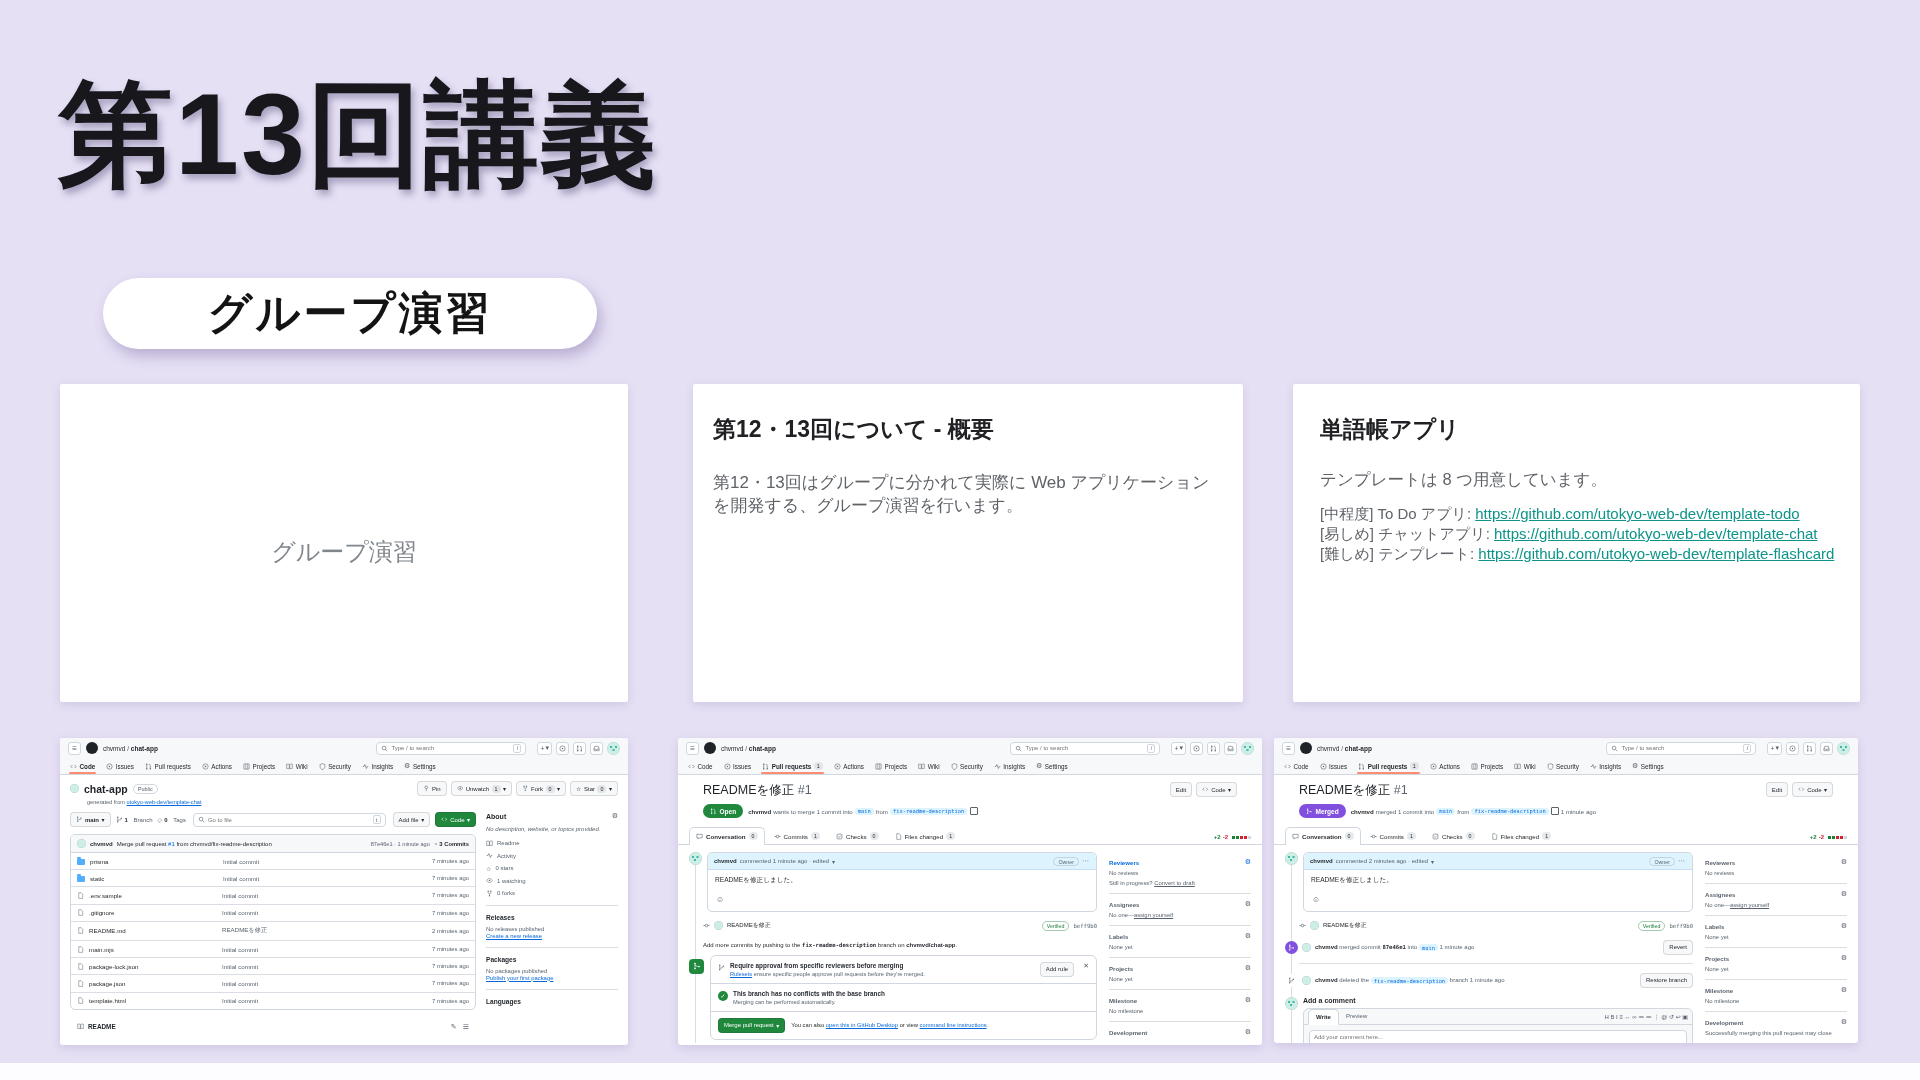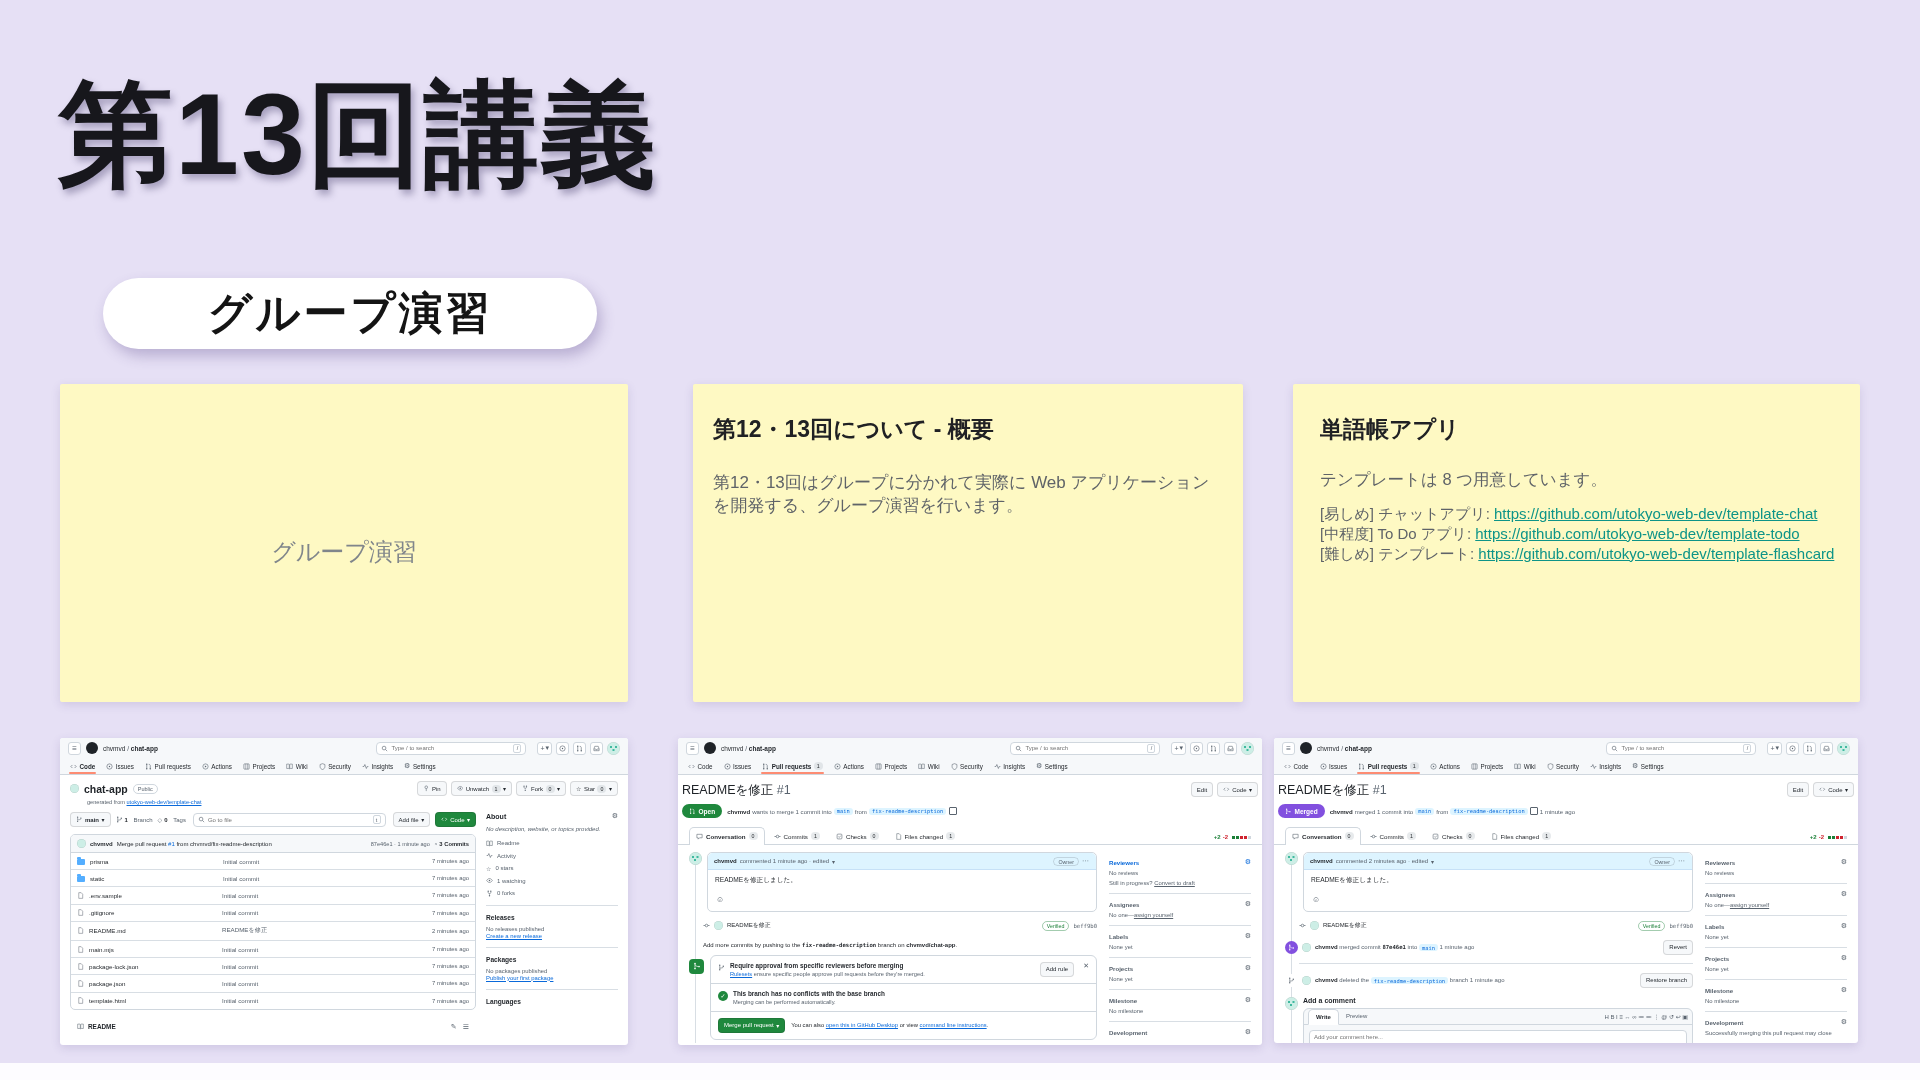--- a/index.html
+++ b/index.html
@@ -4,21 +4,21 @@
 <style>
 * { margin:0; padding:0; box-sizing:border-box; }
 html,body { width:1920px; height:1080px; }
 body { font-family:"Liberation Sans","DejaVu Sans",sans-serif; background:#E6E0F5; position:relative; overflow:hidden; }
 
 .page-title { position:absolute; left:58px; top:58px; font-size:115px; font-weight:700; color:#17171c; letter-spacing:2px; text-shadow:3px 5px 7px rgba(50,40,90,.35); }
 
 .pill { position:absolute; left:103px; top:278px; width:494px; height:71px; background:#ffffff; border-radius:36px; display:flex; align-items:center; justify-content:center; box-shadow:4px 7px 14px rgba(80,60,130,.30); }
 .pill span { font-size:44px; font-weight:600; color:#141414; letter-spacing:3px; }
 
-.card { position:absolute; top:384px; height:318px; background:#fef9c3; border-radius:2px; box-shadow:0 3px 10px rgba(80,60,130,.15); }
+.card { position:absolute; top:384px; height:318px; background:#ffffff; border-radius:2px; box-shadow:0 3px 10px rgba(80,60,130,.15); }
 .card1 { left:60px; width:568px; display:flex; flex-direction:column; align-items:center; justify-content:center; }
 .c1t { font-size:42px; color:#212121; }
 .c1s { font-size:24px; color:#80868b; margin-top:18px; }
 .card2 { left:693px; width:550px; padding:30px 26px 0 20px; }
 .card3 { left:1293px; width:567px; padding:30px 20px 0 27px; }
 .card h2 { font-size:23px; font-weight:700; color:#202124; }
 .card2 .lead { margin-top:26px; font-size:17px; line-height:1.38; color:#5f6368; }
 .blist { margin-top:22px; }
 .bitem { display:flex; align-items:flex-start; gap:12px; margin-top:14px; font-size:17px; color:#5f6368; }
 .bdot { width:5px; height:5px; border-radius:50%; background:#202124; margin:8px 0 0 14px; flex:none; }
@@ -96,21 +96,21 @@
 .sidehead { display:flex; align-items:center; justify-content:space-between; font-size:7px; font-weight:700; color:#1f2328; }
 .gear { color:#59636e; font-size:7px; }
 .sdesc { margin-top:5px; font-size:6px; line-height:1.5; color:#59636e; font-style:italic; }
 .aitem { display:flex; align-items:center; gap:4px; margin-top:5.5px; font-size:6px; color:#59636e; }
 .sdiv { border-top:1px solid #d8dee4; margin:8px 0; }
 .sideh2 { font-size:6.6px; font-weight:700; color:#1f2328; }
 .sline { margin-top:5px; font-size:5.9px; color:#59636e; }
 .sline a, .slink { color:#0969da; text-decoration:underline; font-size:5.9px; }
 
 
-.prtop { padding:7px 4px 0; }
+.prtop { padding:7px 25px 0; }
 .prtitlerow { display:flex; align-items:flex-start; }
 .prtitle { font-size:12.5px; font-weight:400; color:#1f2328; }
 .prnum { color:#59636e; font-weight:300; }
 .prbtns { margin-left:auto; display:flex; gap:4px; }
 .staterow { display:flex; align-items:center; gap:5px; margin-top:5px; flex-wrap:nowrap; }
 .stpill { display:flex; align-items:center; gap:3px; border-radius:10px; padding:0 7px; height:14px; color:#fff; font-size:6.5px; font-weight:600; white-space:nowrap; }
 .stpill.open { background:#1f883d; }
 .stpill.merged { background:#8250df; }
 .stpill .svgi { color:#fff; width:6.5px; height:6.5px; }
 .stdesc { font-size:6.1px; color:#59636e; display:flex; align-items:center; gap:2px; flex-wrap:nowrap; white-space:nowrap; }
@@ -197,22 +197,22 @@
 
 <section class="card card2">
   <h2>第12・13回について - 概要</h2>
   <p class="lead">第12・13回はグループに分かれて実際に Web アプリケーションを開発する、グループ演習を行います。</p>
 </section>
 
 <section class="card card3">
   <h2>単語帳アプリ</h2>
   <p class="lead">テンプレートは 8 つ用意しています。</p>
   <div class="linkblock">
+    <div class="linkline"><span>[中程度] To Do アプリ: </span><a href="#">https://github.com/utokyo-web-dev/template-todo</a></div>
     <div class="linkline"><span>[易しめ] チャットアプリ: </span><a href="#">https://github.com/utokyo-web-dev/template-chat</a></div>
-    <div class="linkline"><span>[中程度] To Do アプリ: </span><a href="#">https://github.com/utokyo-web-dev/template-todo</a></div>
     <div class="linkline"><span>[難しめ] テンプレート: </span><a href="#">https://github.com/utokyo-web-dev/template-flashcard</a></div>
   </div>
 </section>
 
 <div class="gh" id="s1">
   <div class="ghead">
     <div class="hamb">≡</div>
     <div class="octo"></div>
     <div class="crumb"><span>chvmvd</span> <span class="gray">/</span> <b>chat-app</b></div>
     <div class="gsearch">

